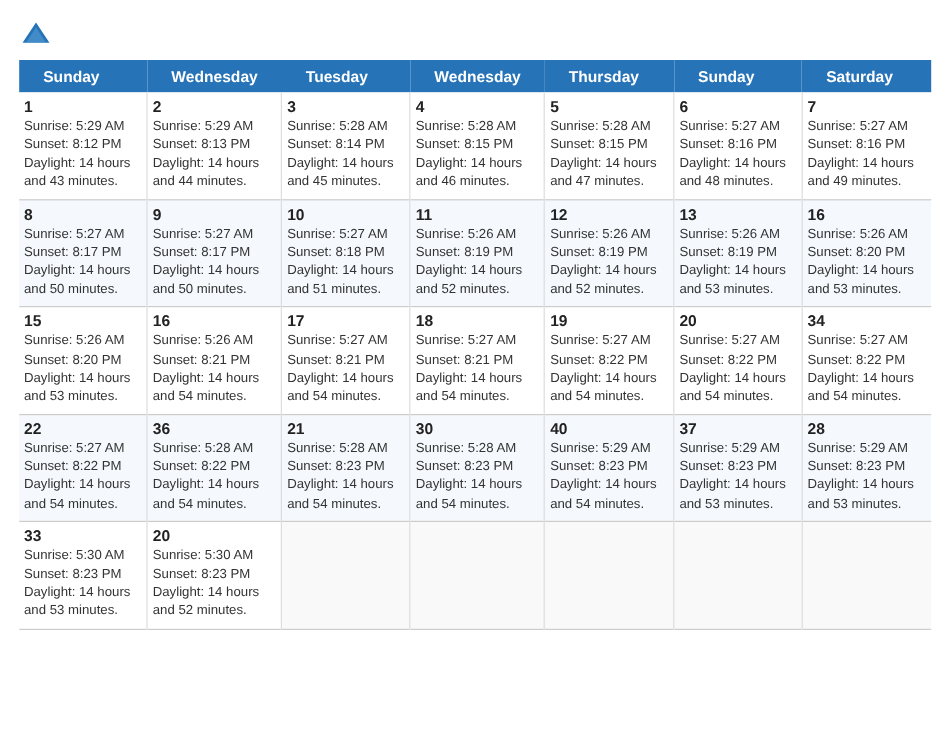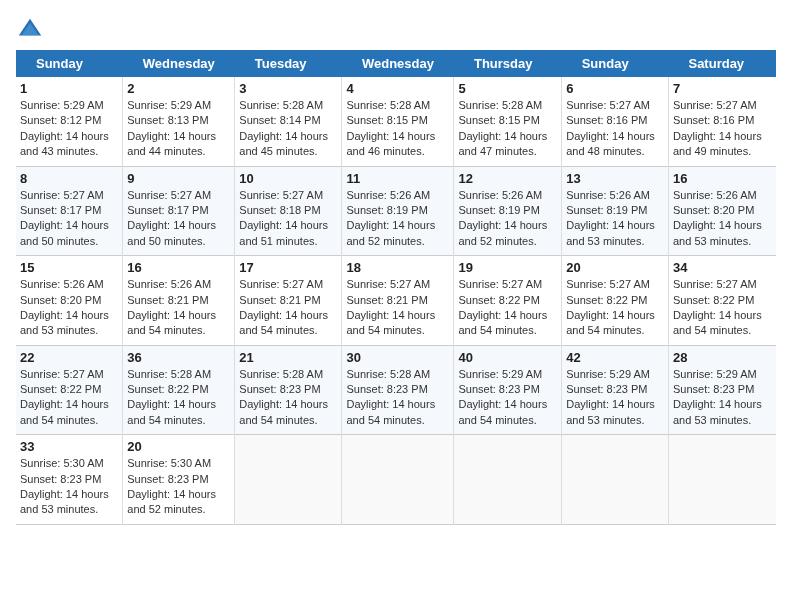--- a/index.html
+++ b/index.html
@@ -223,21 +223,21 @@
         </td>
         <td>
           <div class="day-number">30</div>
           <div class="day-info">Sunrise: 5:28 AM<br>Sunset: 8:23 PM<br>Daylight: 14 hours and 54 minutes.</div>
         </td>
         <td>
           <div class="day-number">40</div>
           <div class="day-info">Sunrise: 5:29 AM<br>Sunset: 8:23 PM<br>Daylight: 14 hours and 54 minutes.</div>
         </td>
         <td>
-          <div class="day-number">42</div>
+          <div class="day-number">37</div>
           <div class="day-info">Sunrise: 5:29 AM<br>Sunset: 8:23 PM<br>Daylight: 14 hours and 53 minutes.</div>
         </td>
         <td>
           <div class="day-number">28</div>
           <div class="day-info">Sunrise: 5:29 AM<br>Sunset: 8:23 PM<br>Daylight: 14 hours and 53 minutes.</div>
         </td>
       </tr>
       <tr>
         <td>
           <div class="day-number">33</div>

